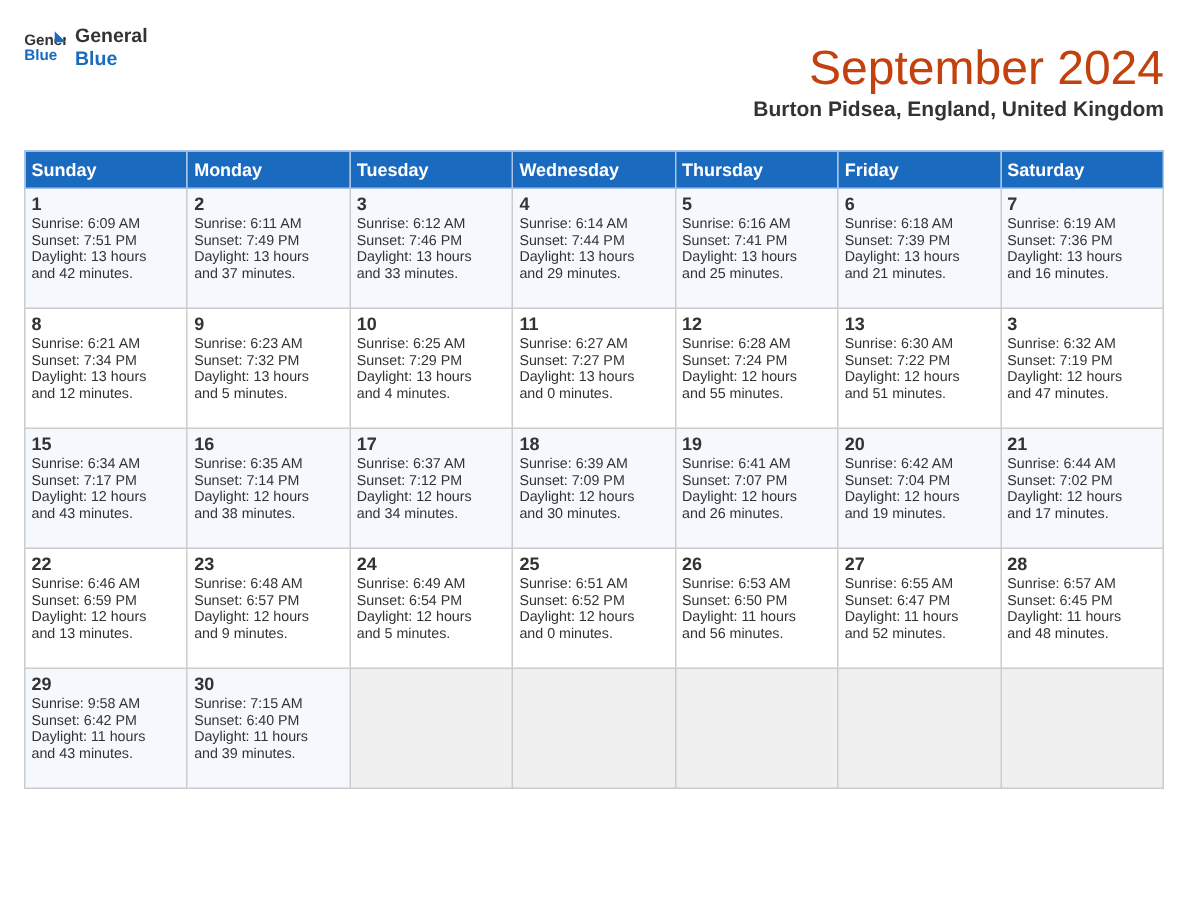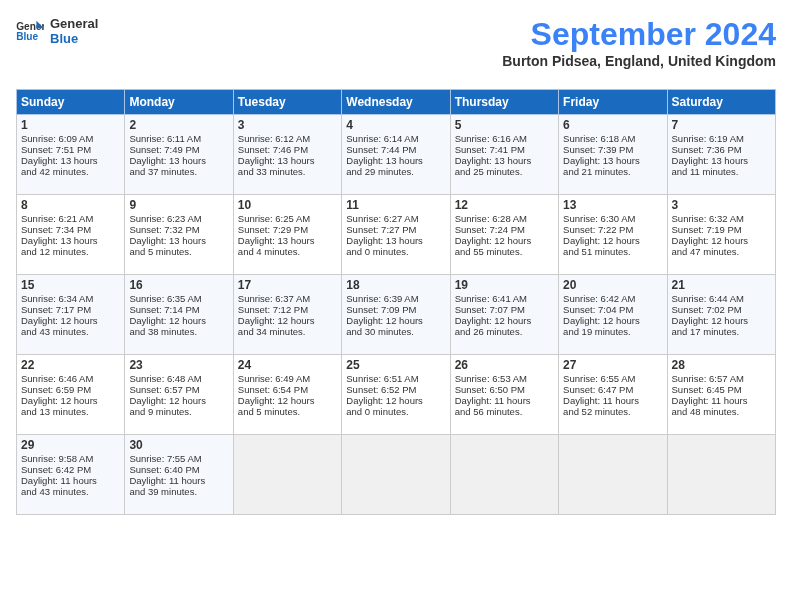--- a/index.html
+++ b/index.html
@@ -23,22 +23,23 @@
     }
     .logo-icon {
       width: 28px;
       height: 24px;
     }
     .title-block {
       text-align: right;
     }
     .month-title {
       font-size: 32px;
-      font-weight: bold;
-      color: #3b82f6;
+      font-weight: normal;
+      color: #c2410c;
+      margin-top: 11px;
     }
     .location {
       font-size: 14px;
       color: #333;
       font-weight: bold;
       text-align: right;
     }
     table {
       width: 100%;
       border-collapse: collapse;
@@ -151,21 +152,21 @@
           <div>Sunrise: 6:18 AM</div>
           <div>Sunset: 7:39 PM</div>
           <div>Daylight: 13 hours</div>
           <div>and 21 minutes.</div>
         </td>
         <td>
           <span class="day-num">7</span>
           <div>Sunrise: 6:19 AM</div>
           <div>Sunset: 7:36 PM</div>
           <div>Daylight: 13 hours</div>
-          <div>and 11 minutes.</div>
+          <div>and 16 minutes.</div>
         </td>
       </tr>
       <tr>
         <td>
           <span class="day-num">8</span>
           <div>Sunrise: 6:21 AM</div>
           <div>Sunset: 7:34 PM</div>
           <div>Daylight: 13 hours</div>
           <div>and 12 minutes.</div>
         </td>
@@ -317,21 +318,21 @@
       <tr>
         <td>
           <span class="day-num">29</span>
           <div>Sunrise: 9:58 AM</div>
           <div>Sunset: 6:42 PM</div>
           <div>Daylight: 11 hours</div>
           <div>and 43 minutes.</div>
         </td>
         <td>
           <span class="day-num">30</span>
-          <div>Sunrise: 7:55 AM</div>
+          <div>Sunrise: 7:15 AM</div>
           <div>Sunset: 6:40 PM</div>
           <div>Daylight: 11 hours</div>
           <div>and 39 minutes.</div>
         </td>
         <td class="empty-cell"></td>
         <td class="empty-cell"></td>
         <td class="empty-cell"></td>
         <td class="empty-cell"></td>
         <td class="empty-cell"></td>
       </tr>

